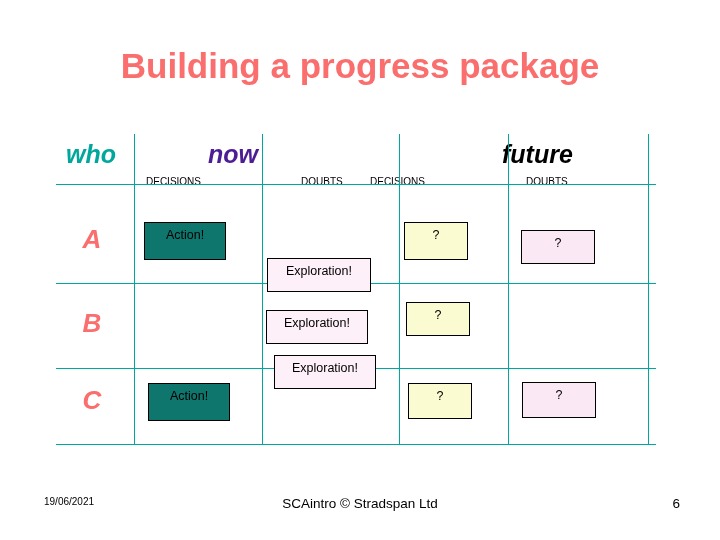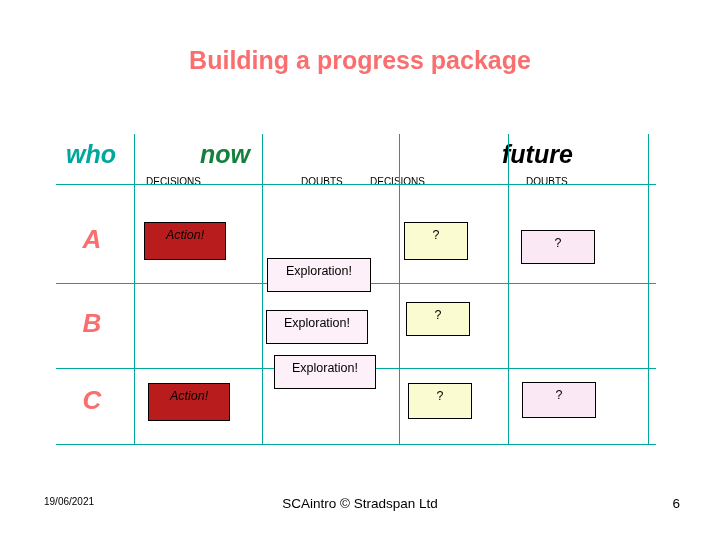--- a/index.html
+++ b/index.html
@@ -22,21 +22,21 @@
     height: 540px;
   }
 
   
   .slide-title {
     position: absolute;
     left: 0;
     top: 46px;
     width: 720px;
     text-align: center;
-    font-size: 25px;
+    font-size: 35px;
     font-weight: bold;
     color: #fa6e6e;
     letter-spacing: 0px;
     white-space: nowrap;
   }
 
   
   .matrix {
     position: absolute;
     left: 56px;
@@ -53,23 +53,23 @@
     font-size: 25px;
     white-space: nowrap;
   }
   .hdr-who {
     left: 10px;
     top: 12px;
     color: #00a79d;
     text-align: center;
   }
   .hdr-now {
-    left: 144px;
+    left: 152px;
     top: 12px;
-    color: #15803d;
+    color: #4c1d95;
   }
   .hdr-future {
     left: 414px;
     top: 12px;
     color: #000000;
     margin-left: 32px;
   }
 
   
   .sub {
@@ -115,21 +115,21 @@
     position: absolute;
     border: 1px solid #000000;
     font-size: 12.5px;
     color: #000000;
     text-align: center;
     line-height: 1.1;
     box-sizing: border-box;
     padding: 6px 4px;
     white-space: nowrap;
   }
-  .card.action   { background: #b91c1c; font-style: italic; }
+  .card.action   { background: #0f766e; }
   .card.explore  { background: #fdf0f8; margin-top: 18px; }
   .card.quest-y  { background: #fbfbd2; }
   .card.quest-p  { background: #fbe8f5; }
 
   
   .footer-date {
     position: absolute;
     left: 44px;
     top: 496px;
     font-size: 10px;

